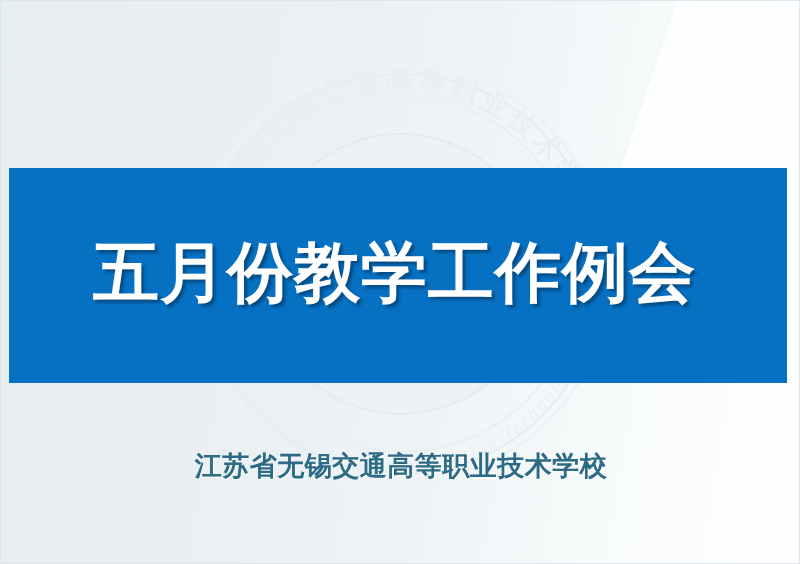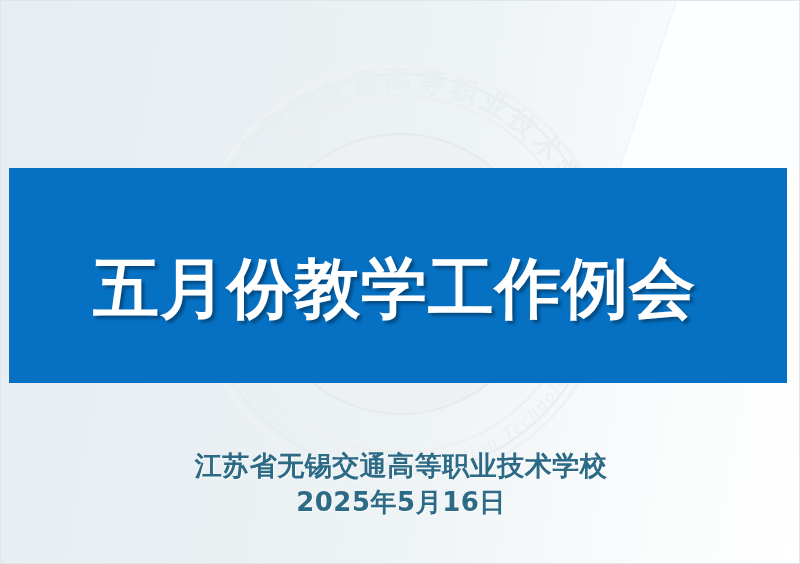--- a/index.html
+++ b/index.html
@@ -59,21 +59,21 @@
     top: 167px;
     width: 778px;
     height: 215px;
     background: #0670c2;
     z-index: 3;
   }
 
   .title-text {
     position: absolute;
     left: 92px;
-    top: 252px;
+    top: 236px;
     z-index: 4;
     font-size: 66px;
     line-height: 72px;
     font-weight: bold;
     color: #ffffff;
     letter-spacing: 1px;
     white-space: nowrap;
     text-shadow: 3px 3px 3px rgba(0,0,0,0.32);
     font-family: "DejaVu Sans", "Liberation Sans", sans-serif;
   }
@@ -150,16 +150,15 @@
       <line x1="676" y1="0" x2="618" y2="172" stroke="#f2f6f8" stroke-width="1.5"></line>
     </svg>
   </div>
 
   <div class="title-band"></div>
 
   <div class="title-text">五月份教学工作例会</div>
 
   <div class="subtitle-block">
     <div class="subtitle-line">江苏省无锡交通高等职业技术学校</div>
-    <div class="subtitle-line date">2025年5月16日</div>
   </div>
 
 </div>
 
 </body></html>

